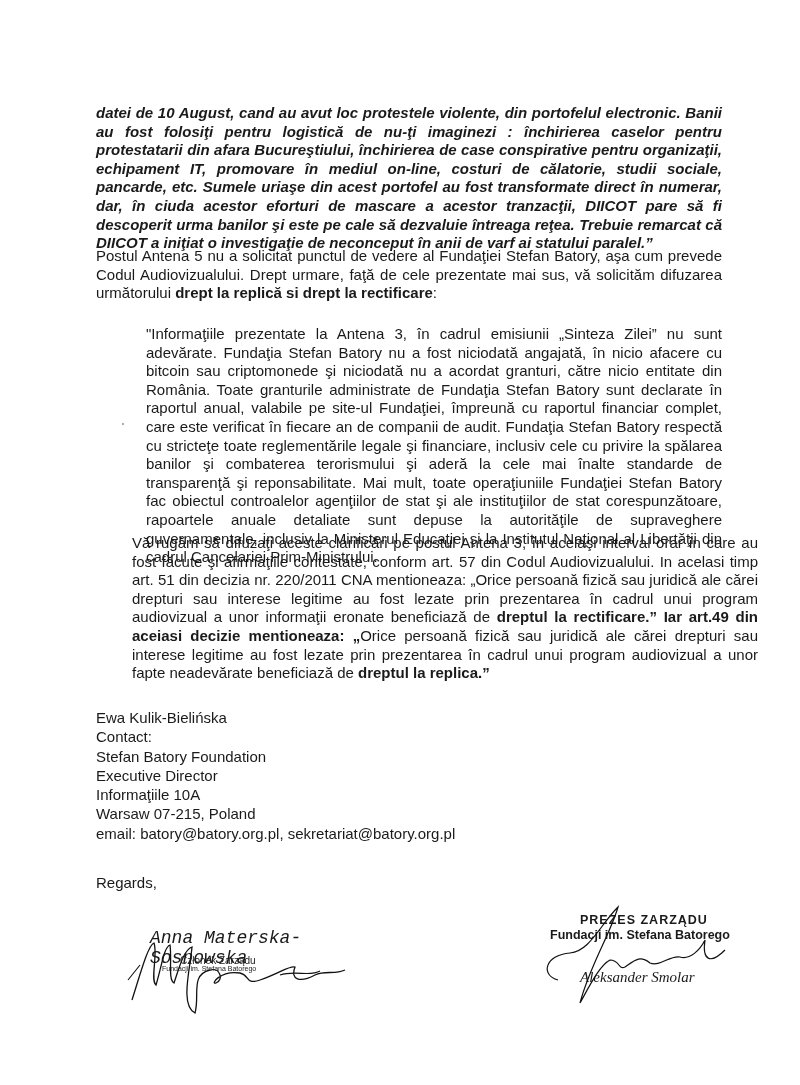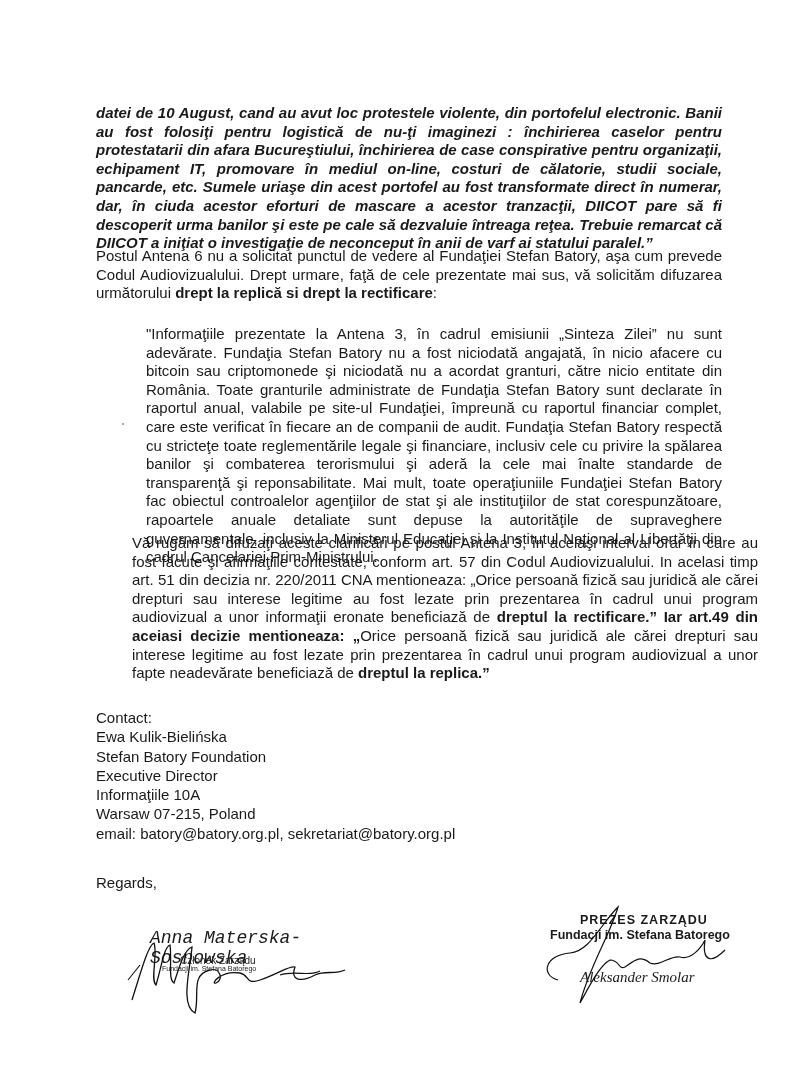--- a/index.html
+++ b/index.html
@@ -30,36 +30,36 @@
 </head>
 <body>
 
 <div class="page">
 
   <div class="p quote-top">
     <span>datei de 10 August, cand au avut loc protestele violente, din portofelul electronic. Banii au fost folosiţi pentru logistică de nu-ţi imaginezi : închirierea caselor pentru protestatarii din afara Bucureştiului, închirierea de case conspirative pentru organizaţii, echipament IT, promovare în mediul on-line, costuri de călatorie, studii sociale, pancarde, etc. Sumele uriaşe din acest portofel au fost transformate direct în numerar, dar, în ciuda acestor eforturi de mascare a acestor tranzacţii, DIICOT pare să fi descoperit urma banilor şi este pe cale să dezvaluie întreaga reţea. Trebuie remarcat că DIICOT a iniţiat o investigaţie de neconceput în anii de varf ai statului paralel.”</span>
   </div>
 
   <div class="p para2">
-    <span>Postul Antena 6 nu a solicitat punctul de vedere al Fundaţiei Stefan Batory, aşa cum prevede Codul Audiovizualului. Drept urmare, faţă de cele prezentate mai sus, vă solicităm difuzarea următorului </span><span class="b">drept la replică si drept la rectificare</span><span>:</span>
+    <span>Postul Antena 5 nu a solicitat punctul de vedere al Fundaţiei Stefan Batory, aşa cum prevede Codul Audiovizualului. Drept urmare, faţă de cele prezentate mai sus, vă solicităm difuzarea următorului </span><span class="b">drept la replică si drept la rectificare</span><span>:</span>
   </div>
 
   <div class="stray-dot"></div>
 
   <div class="p inner-quote">
     <span>"Informaţiile prezentate la Antena 3, în cadrul emisiunii „Sinteza Zilei” nu sunt adevărate. Fundaţia Stefan Batory nu a fost niciodată angajată, în nicio afacere cu bitcoin sau criptomonede şi niciodată nu a acordat granturi, către nicio entitate din România. Toate granturile administrate de Fundaţia Stefan Batory sunt declarate în raportul anual, valabile pe site-ul Fundaţiei, împreună cu raportul financiar complet, care este verificat în fiecare an de companii de audit. Fundaţia Stefan Batory respectă cu stricteţe toate reglementările legale şi financiare, inclusiv cele cu privire la spălarea banilor şi combaterea terorismului şi aderă la cele mai înalte standarde de transparenţă şi reponsabilitate. Mai mult, toate operaţiuniile Fundaţiei Stefan Batory fac obiectul controalelor agenţiilor de stat şi ale instituţiilor de stat corespunzătoare, rapoartele anuale detaliate sunt depuse la autorităţile de supraveghere guvernamentale, inclusiv la Ministerul Educaţiei şi la Institutul Naţional al Libertăţii din cadrul Cancelariei Prim-Ministrului.</span>
   </div>
 
   <div class="p para3">
     <span>Vă rugăm să difuzaţi aceste clarificări pe postul Antena 3, în acelaşi interval orar în care au fost făcute şi afirmaţiile contestate, conform art. 57 din Codul Audiovizualului. In acelasi timp art. 51 din decizia nr. 220/2011 CNA mentioneaza: „Orice persoană fizică sau juridică ale cărei drepturi sau interese legitime au fost lezate prin prezentarea în cadrul unui program audiovizual a unor informaţii eronate beneficiază de </span><span class="b">dreptul la rectificare.” Iar art.49 din aceiasi decizie mentioneaza: „</span><span>Orice persoană fizică sau juridică ale cărei drepturi sau interese legitime au fost lezate prin prezentarea în cadrul unui program audiovizual a unor fapte neadevărate beneficiază de </span><span class="b">dreptul la replica.”</span>
   </div>
 
   <div class="p contact">
+    <span class="block-line">Ewa Kulik-Bielińska</span>
     <span class="block-line">Contact:</span>
-    <span class="block-line">Ewa Kulik-Bielińska</span>
     <span class="block-line">Stefan Batory Foundation</span>
     <span class="block-line">Executive Director</span>
     <span class="block-line">Informaţiile 10A</span>
     <span class="block-line">Warsaw 07-215, Poland</span>
     <span class="block-line"><span>email: </span><span class="u">batory@batory.org.pl</span><span>, </span><span>sekretariat@batory.org.pl</span></span>
   </div>
 
   <div class="p regards">Regards,</div>
 
   <div class="sig-left">

